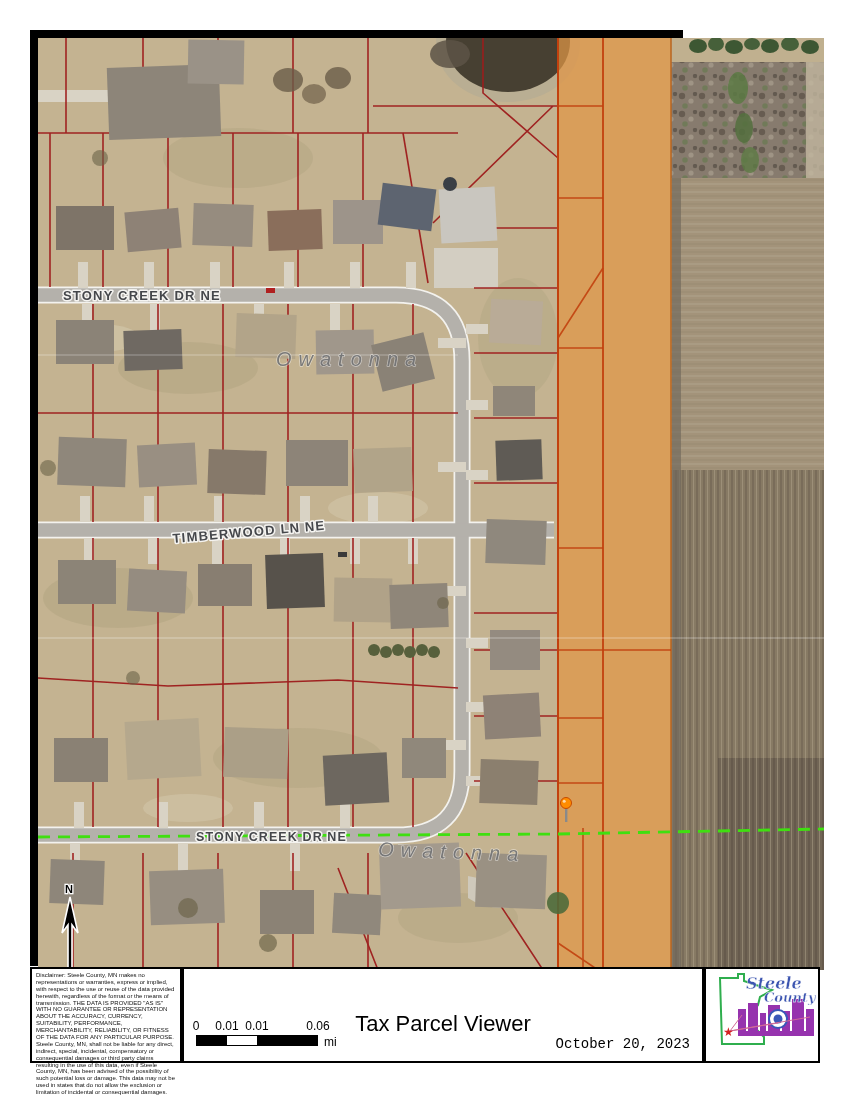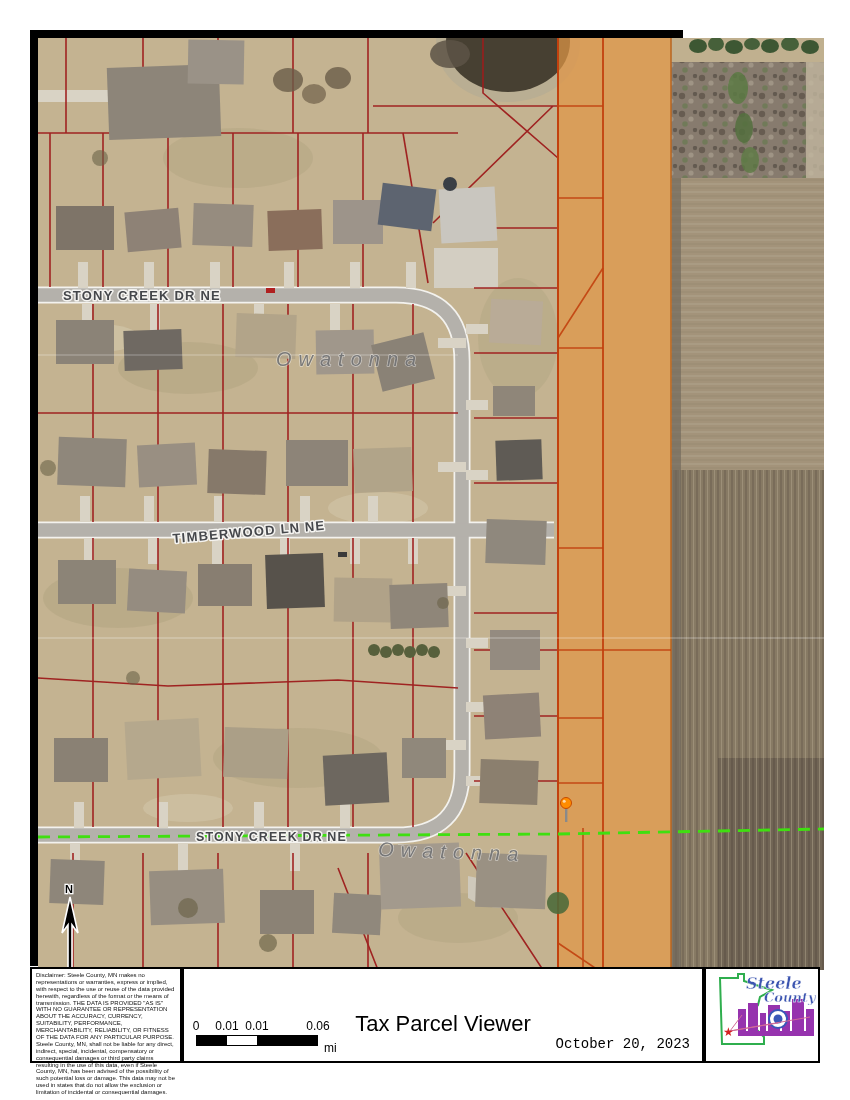--- a/index.html
+++ b/index.html
@@ -17,21 +17,21 @@
   #title-box{left:182px;width:522px;}
   #map-title{position:absolute;left:0;right:0;top:26px;text-align:center;
              font-size:22px;font-weight:normal;color:#000000;margin-top:16px;}
   #date-text{position:absolute;right:12px;bottom:9px;font-size:14px;color:#000;font-family:Liberation Mono, monospace;}
   
   #scalebar{position:absolute;left:10px;top:50px;width:180px;height:40px;}
   .sb-label{position:absolute;top:0;font-size:12px;color:#000;transform:translateX(-50%);}
   #sb-bar{position:absolute;left:2px;top:16px;width:122px;height:11px;border:1.5px solid #000;
           box-sizing:border-box;
           background:linear-gradient(to right,#000 0 25%,#fff 25% 50%,#000 50% 100%);}
-  #sb-unit{position:absolute;left:130px;top:22px;font-size:12px;color:#000;}
+  #sb-unit{position:absolute;left:130px;top:16px;font-size:12px;color:#000;}
   #logo-box{left:704px;width:116px;}
   #logo-box svg{display:block;margin:4px auto 0 auto;}
 </style>
 </head>
 <body>
 
 <div id="page">
 
   <div id="map-frame">
     <svg width="786" height="932" viewBox="0 0 786 932" xmlns="http://www.w3.org/2000/svg">

